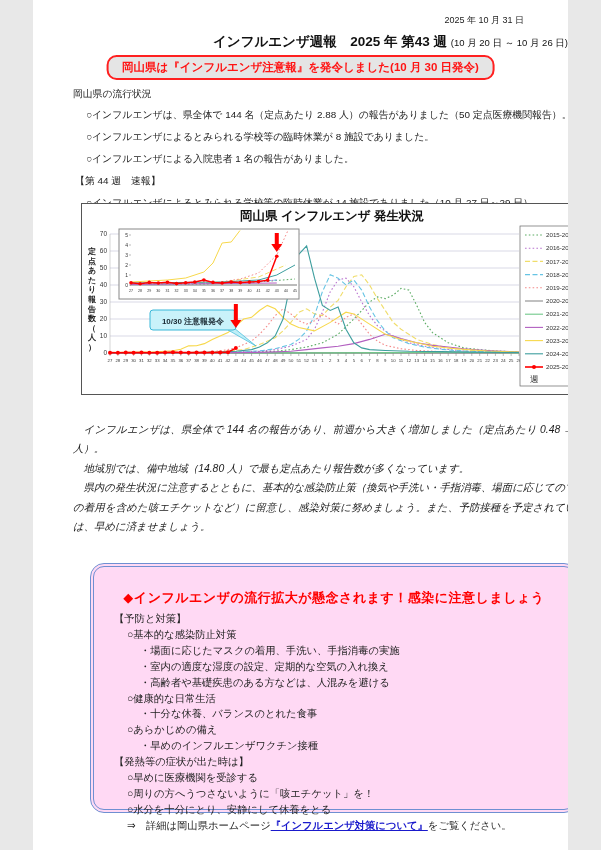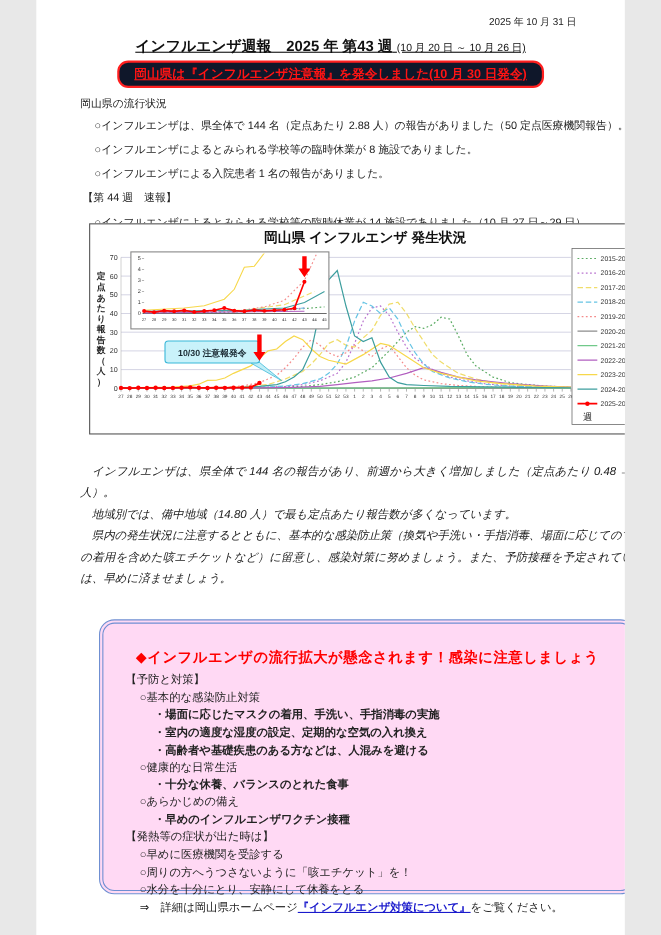--- a/index.html
+++ b/index.html
@@ -1,43 +1,43 @@
 <!DOCTYPE html>
 <html lang="ja"><head>
 <meta charset="utf-8">
 <style>
   html,body{margin:0;padding:0;background:#e8e8e8;}
   .page{
     position:relative;width:535px;height:850px;margin:0 auto;background:#ffffff;
     font-family:"Liberation Sans","DejaVu Sans",sans-serif;color:#1a1a1a;overflow:hidden;
   }
   .date{position:absolute;top:14px;right:44px;font-size:9px;color:#222;}
-  .title{position:absolute;top:33px;left:0;width:100%;text-align:center;font-size:13.5px;font-weight:bold;color:#111;text-decoration:underline;}
+  .title{position:absolute;top:33px;left:0;width:100%;text-align:right;font-size:13.5px;font-weight:bold;color:#111;}
   .title .sub{font-size:9.5px;font-weight:normal;}
   .alert{
     position:absolute;top:55px;left:50%;transform:translateX(-50%);
     border:2px solid #ff2020;border-radius:10px;padding:3px 14px;
-    font-size:11.5px;font-weight:bold;color:#ff1414;white-space:nowrap;background:#0f172a;text-decoration:underline;
+    font-size:11.5px;font-weight:bold;color:#ff1414;white-space:nowrap;background:#e5e5e5;
   }
   .section-head{position:absolute;top:88px;left:40px;font-size:9.8px;color:#222;}
   .bullets{position:absolute;top:104px;left:42px;width:530px;font-size:9.9px;line-height:22px;color:#222;}
   .bullets .ind1{padding-left:11px;}
   .chartbox{position:absolute;left:48px;top:203px;width:522px;height:190px;border:1px solid #555;background:#fff;}
   .notes{position:absolute;top:397px;left:55px;width:520px;font-size:8.2px;line-height:13.5px;color:#333;}
   .main-text{position:absolute;top:420px;left:40px;width:524px;font-size:10.4px;line-height:19.4px;color:#1a1a1a;text-align:justify;font-style:italic;}
   .main-text p{margin:0;}
   .red-em{color:#ff1414;font-weight:bold;}
   .advisory{
     position:absolute;left:57px;top:563px;width:488px;height:250px;box-sizing:border-box;
     background:#ffd9f4;border:4px double #6f8fd2;border-radius:14px;
   }
   .advisory-title{margin-top:22px;text-align:center;font-size:13px;font-weight:bold;color:#ff0000;letter-spacing:0.5px;}
   .advisory-lines{margin:4px 0 0 20px;font-size:10.3px;line-height:15.9px;color:#222;}
   .advisory-lines .ln-1{padding-left:13px;}
-  .advisory-lines .ln-2{padding-left:26px;font-weight:bold;}
+  .advisory-lines .ln-2{padding-left:26px;}
   .advisory-link-line{padding-left:13px;}
   .flu-link{color:#1a1acc;font-weight:bold;text-decoration:underline;cursor:pointer;}
   svg text{font-family:"Liberation Sans","DejaVu Sans",sans-serif;}
 </style>
 </head>
 <body>
 
 <div class="page">
 
   <div class="date">2025 年 10 月 31 日</div>

